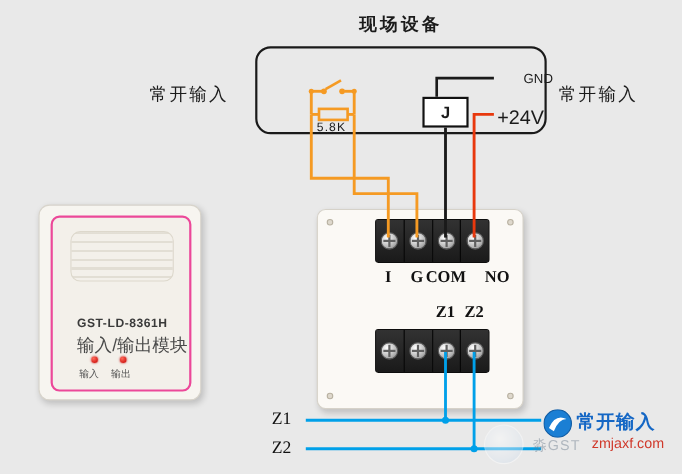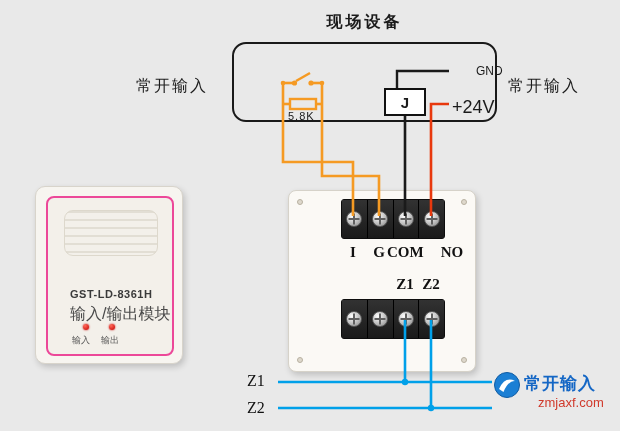--- a/index.html
+++ b/index.html
@@ -169,20 +169,24 @@
     <polyline points="449,104 431,104 431,216" fill="none" stroke-width="2.6" stroke="#e8380d"></polyline>
 
     <line x1="405" y1="320" x2="405" y2="382" stroke-width="2.6" stroke="#00a0e9"></line>
     <line x1="278" y1="382" x2="492" y2="382" stroke-width="2.6" stroke="#00a0e9"></line>
     <line x1="431" y1="320" x2="431" y2="408" stroke-width="2.6" stroke="#00a0e9"></line>
     <line x1="278" y1="408" x2="492" y2="408" stroke-width="2.6" stroke="#00a0e9"></line>
     <circle cx="405" cy="382" r="3.2" fill="#00a0e9"></circle>
     <circle cx="431" cy="408" r="3.2" fill="#00a0e9"></circle>
   </svg>
 
+  <div class="abs watermark">
+    <div class="wm-circle"></div>
+    <div class="wm-text">淼GST</div>
+  </div>
   <svg class="abs brand-icon" width="26" height="26" viewBox="0 0 26 26">
     <circle cx="13" cy="13" r="12.5" fill="#1b7fd4"></circle>
     <circle cx="13" cy="13" r="12.5" fill="none" stroke="#0f5ba3" stroke-width="1"></circle>
     <path d="M5 17 Q11 4 21 9 Q14 9 9.5 20 Z" fill="#ffffff"></path>
   </svg>
   <div class="abs brand-name">常开输入</div>
   <div class="abs brand-url">zmjaxf.com</div>
 
 </div>
 

